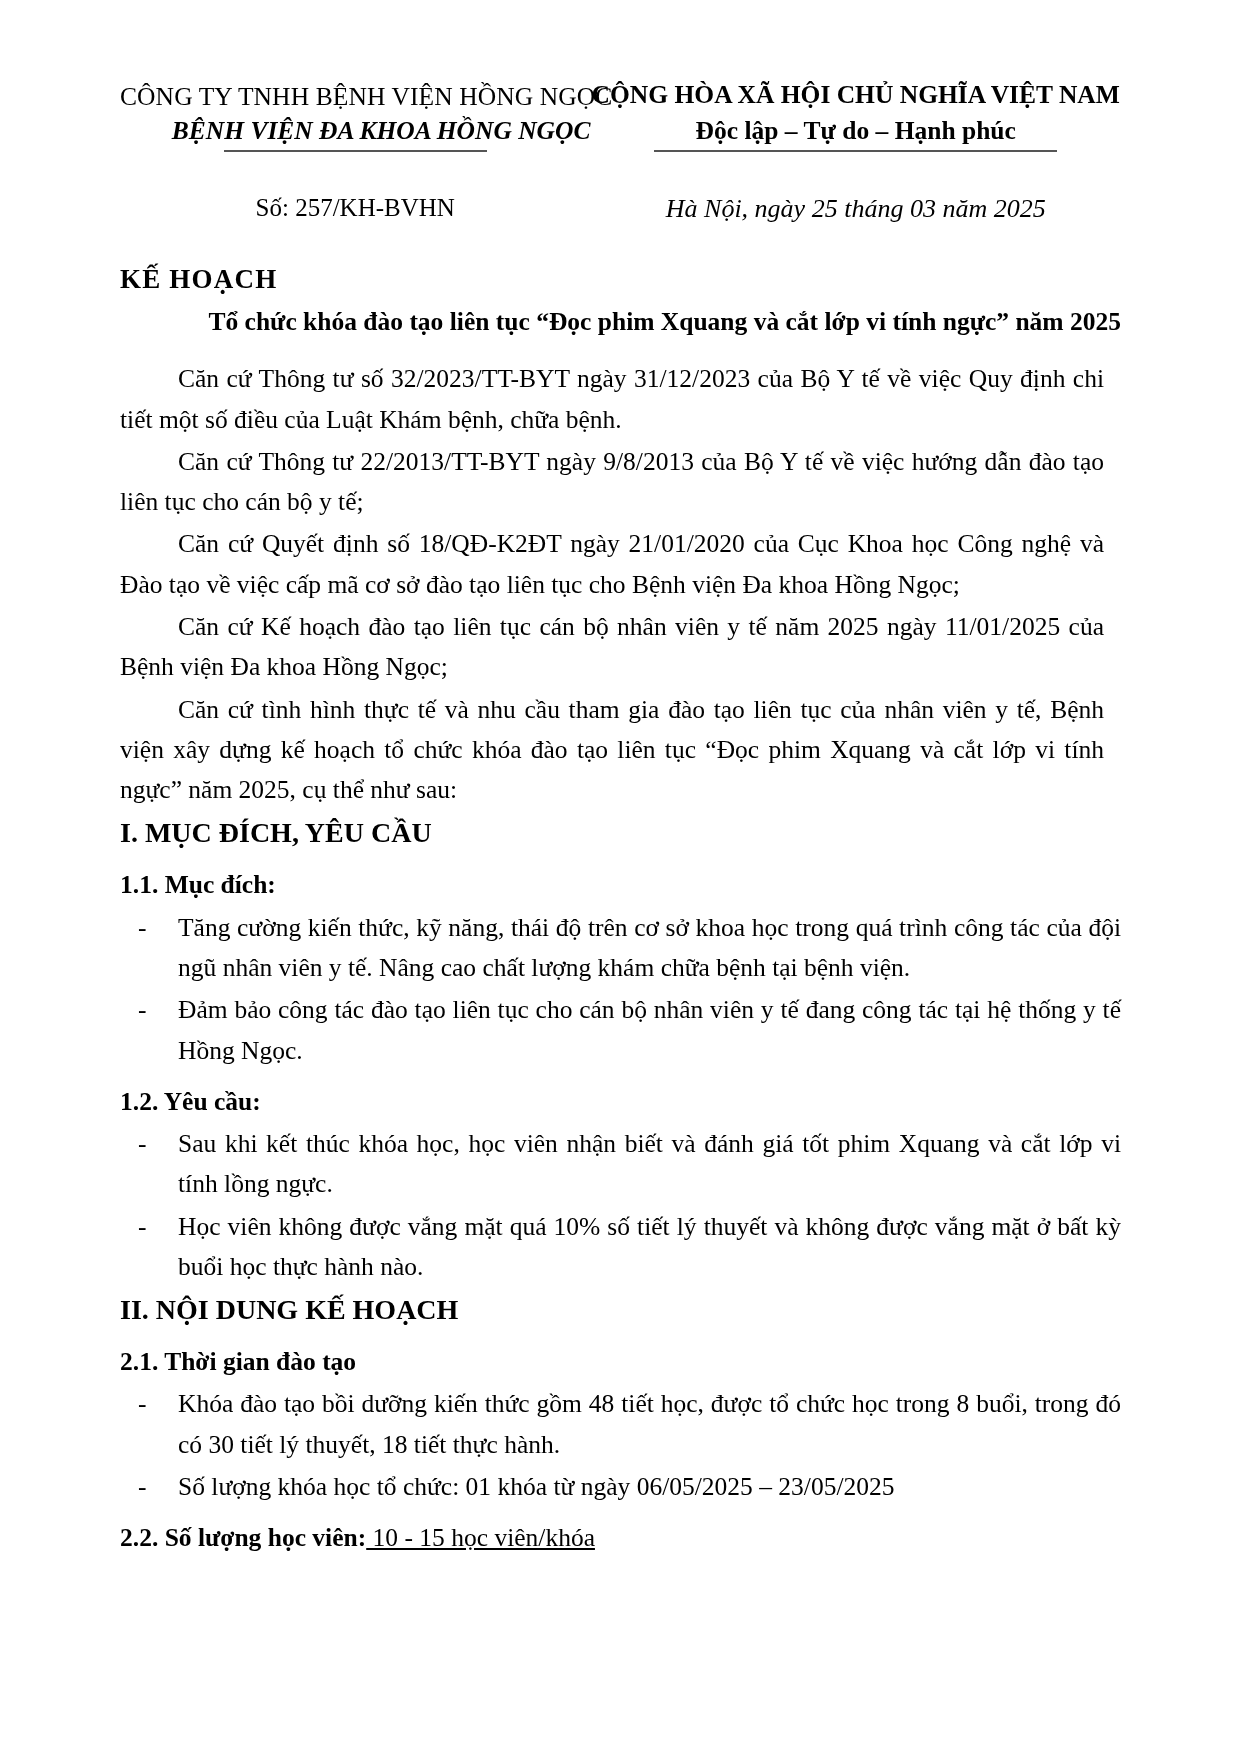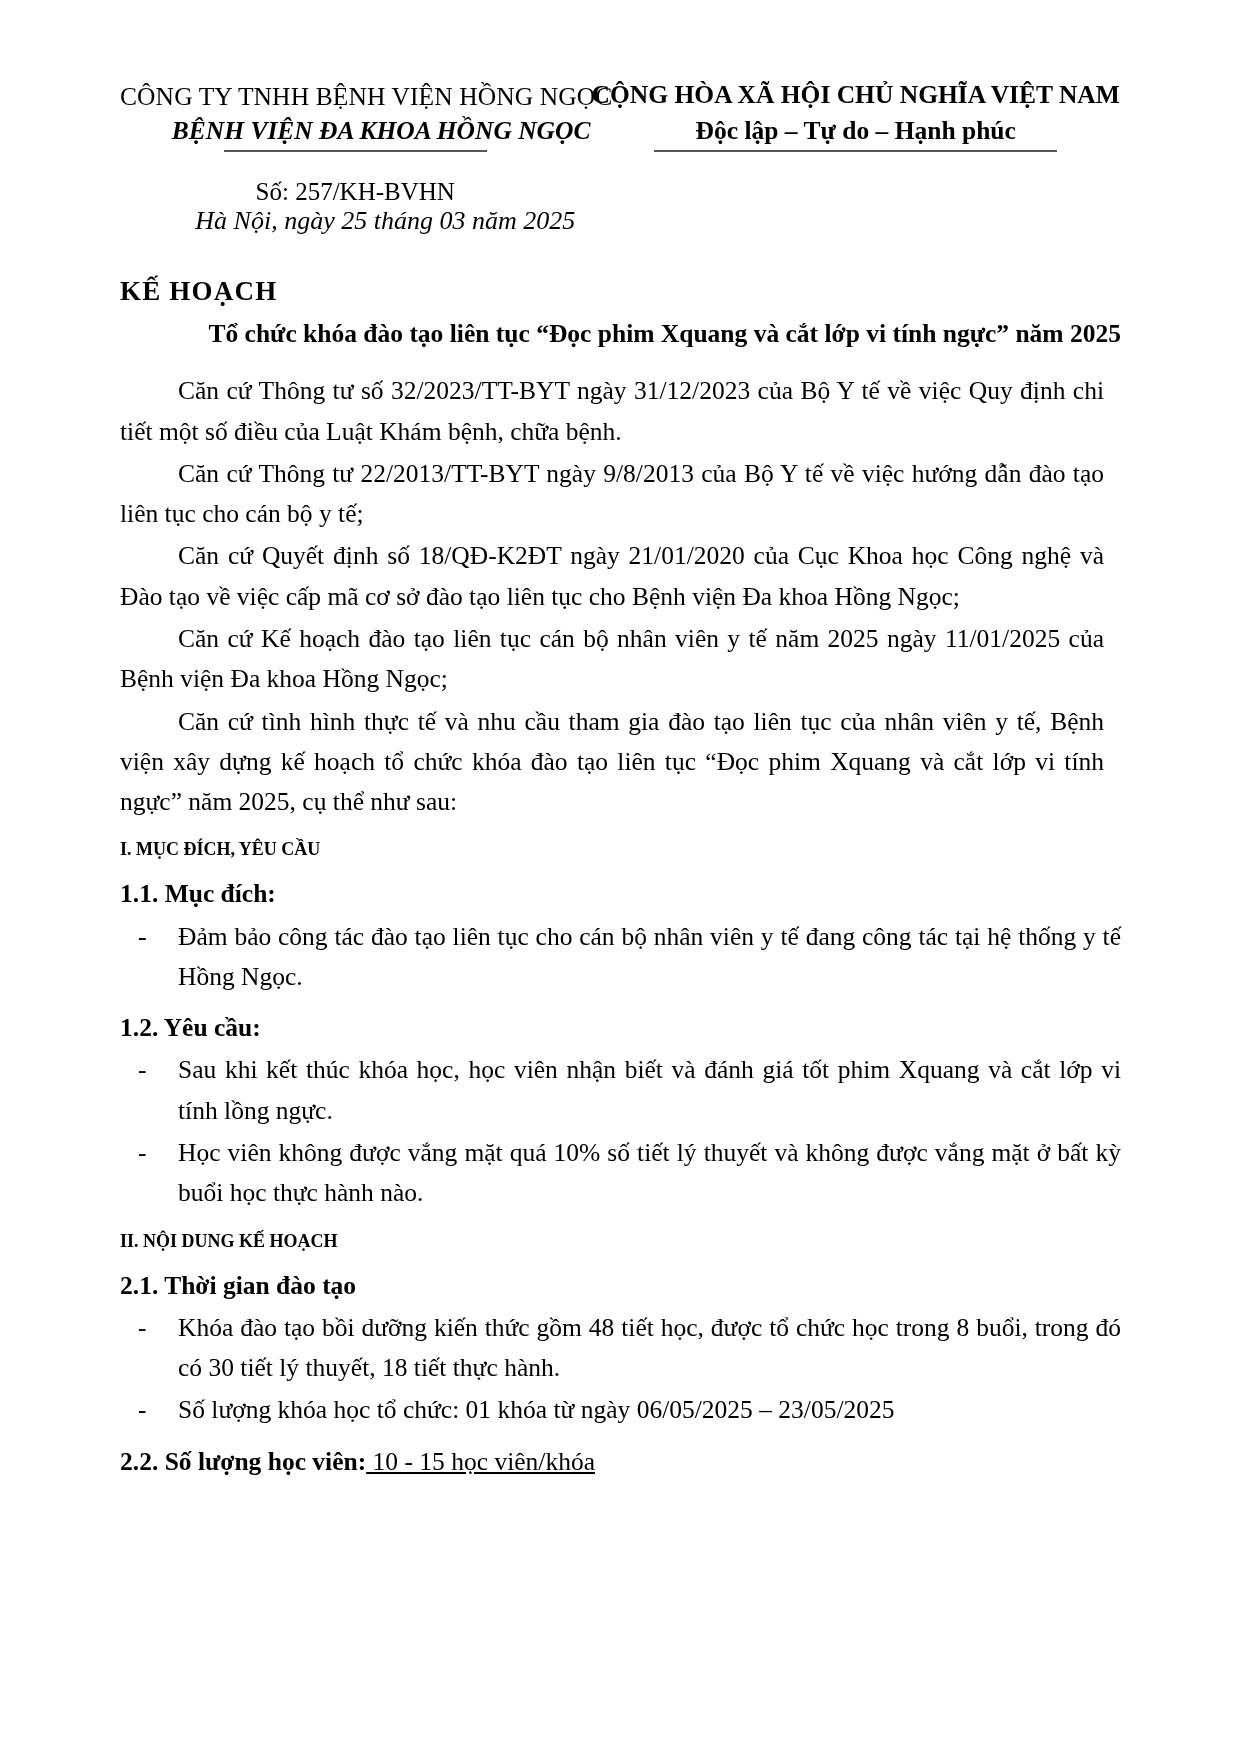--- a/index.html
+++ b/index.html
@@ -75,22 +75,22 @@
   .u-rule-nat {
     width: 76%;
     height: 1.6px;
     background: #555;
     margin: 3px auto 0 auto;
   }
 
   
   .num-date-row {
     display: flex;
-    flex-direction: column;
-    margin-top: 26px;
+    flex-direction: row;
+    margin-top: 42px;
     width: 100%;
   }
   .num-cell {
     width: 47%;
     text-align: center;
     font-size: 25px;
   }
   .date-cell {
     width: 53%;
     text-align: center;
@@ -120,23 +120,23 @@
   }
   p.para {
     font-size: 25.5px;
     line-height: 1.58;
     margin: 0 17px 2px 0;
     text-align: justify;
     text-indent: 58px;
     text-justify: inter-word;
   }
   h2.sec-head {
-    font-size: 18px;
-    font-weight: bold;
-    margin: 14px 0 3px 0;
+    font-size: 28px;
+    font-weight: bold;
+    margin: 2px 0 3px 0;
     line-height: 1.5;
     text-align: left;
   }
   h3.sub-head {
     font-size: 25.5px;
     font-weight: bold;
     margin: 12px 0 3px 0;
     line-height: 1.5;
     text-align: left;
   }
@@ -198,21 +198,21 @@
     <p class="para">Căn cứ Thông tư số 32/2023/TT-BYT ngày 31/12/2023 của Bộ Y tế về việc Quy định chi tiết một số điều của Luật Khám bệnh, chữa bệnh.</p>
     <p class="para">Căn cứ Thông tư 22/2013/TT-BYT ngày 9/8/2013 của Bộ Y tế về việc hướng dẫn đào tạo liên tục cho cán bộ y tế;</p>
     <p class="para">Căn cứ Quyết định số 18/QĐ-K2ĐT ngày 21/01/2020 của Cục Khoa học Công nghệ và Đào tạo về việc cấp mã cơ sở đào tạo liên tục cho Bệnh viện Đa khoa Hồng Ngọc;</p>
     <p class="para">Căn cứ Kế hoạch đào tạo liên tục cán bộ nhân viên y tế năm 2025 ngày 11/01/2025 của Bệnh viện Đa khoa Hồng Ngọc;</p>
     <p class="para">Căn cứ tình hình thực tế và nhu cầu tham gia đào tạo liên tục của nhân viên y tế, Bệnh viện xây dựng kế hoạch tổ chức khóa đào tạo liên tục “Đọc phim Xquang và cắt lớp vi tính ngực” năm 2025, cụ thể như sau:</p>
 
     <h2 class="sec-head">I. MỤC ĐÍCH, YÊU CẦU</h2>
 
     <h3 class="sub-head">1.1. Mục đích:</h3>
     <ul class="dash-list">
-      <li><span class="dash">-</span></li>
+      <li><span class="dash">-</span><span>Tăng cường kiến thức, kỹ năng, thái độ trên cơ sở khoa học trong quá trình công tác của đội ngũ nhân viên y tế. Nâng cao chất lượng khám chữa bệnh tại bệnh viện.</span></li>
       <li><span class="dash">-</span><span>Đảm bảo công tác đào tạo liên tục cho cán bộ nhân viên y tế đang công tác tại hệ thống y tế Hồng Ngọc.</span></li>
     </ul>
 
     <h3 class="sub-head">1.2. Yêu cầu:</h3>
     <ul class="dash-list">
       <li><span class="dash">-</span><span>Sau khi kết thúc khóa học, học viên nhận biết và đánh giá tốt phim Xquang và cắt lớp vi tính lồng ngực.</span></li>
       <li><span class="dash">-</span><span>Học viên không được vắng mặt quá 10% số tiết lý thuyết và không được vắng mặt ở bất kỳ buổi học thực hành nào.</span></li>
     </ul>
 
     <h2 class="sec-head">II. NỘI DUNG KẾ HOẠCH</h2>

